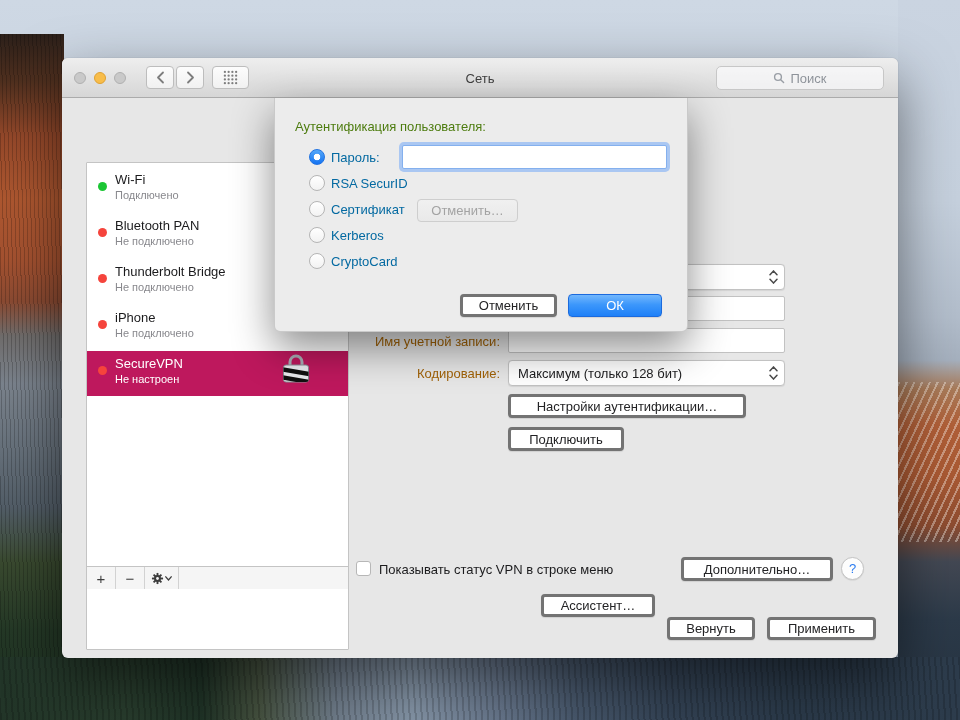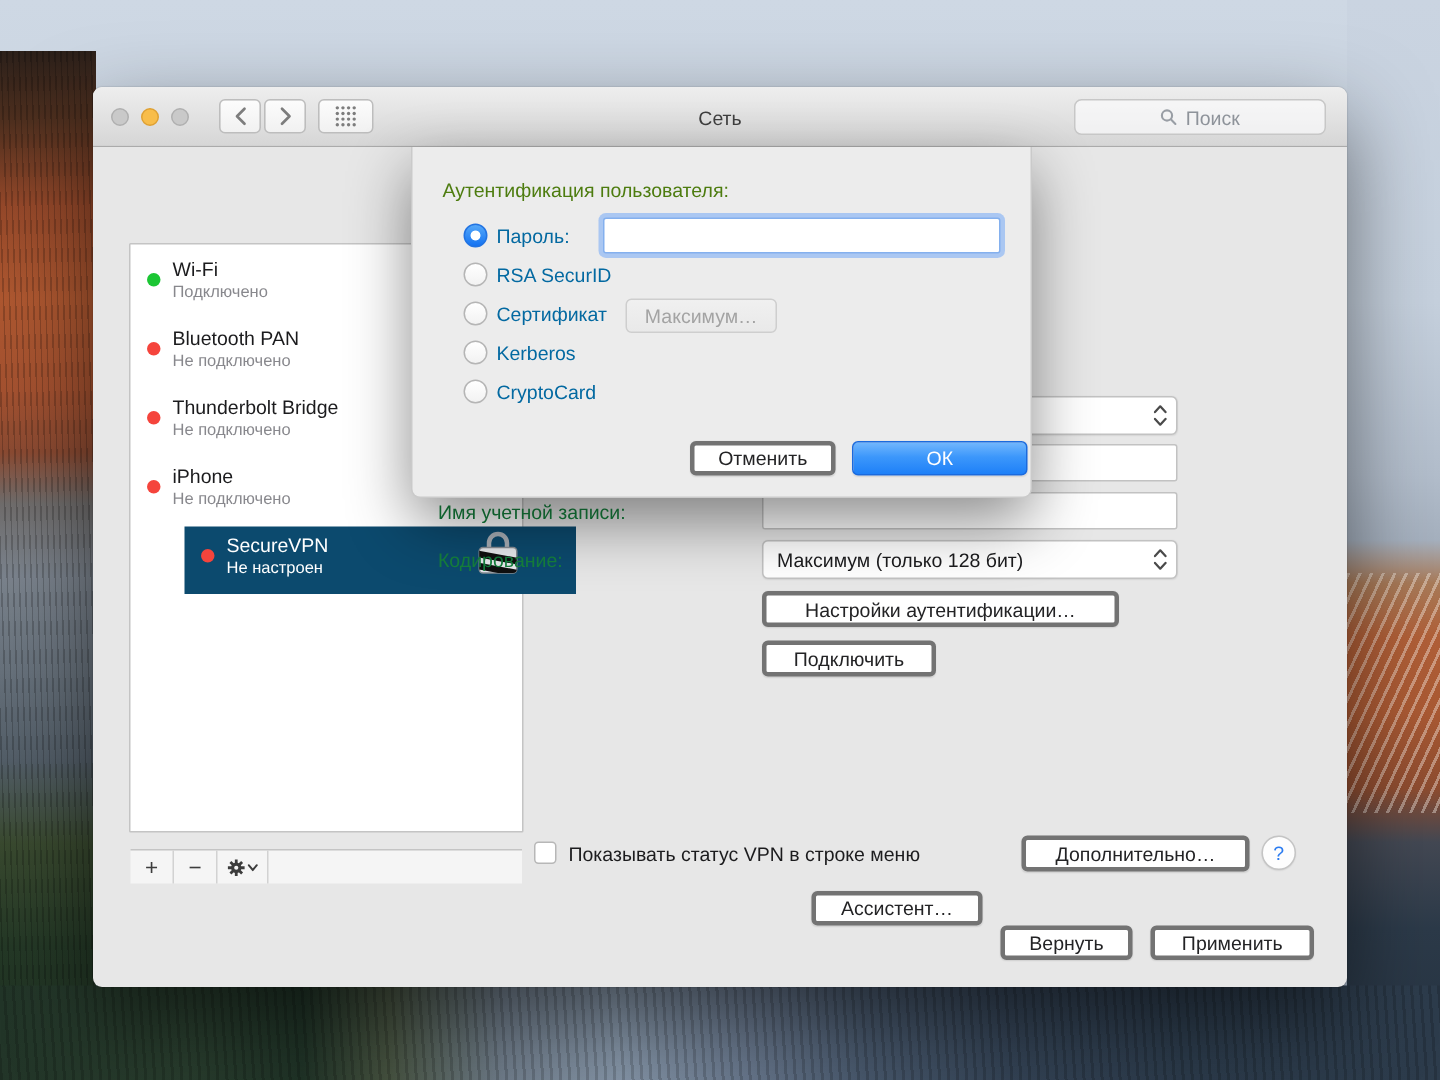--- a/index.html
+++ b/index.html
@@ -28,42 +28,42 @@
   .tl{position:absolute;top:14px;width:12px;height:12px;border-radius:50%;box-sizing:border-box;}
   .tl-close,.tl-zoom{background:#c9c9c9;border:1px solid #b0b0b0;}
   .tl-min{background:#f8bd4a;border:1px solid #dfa133;}
   .navbtn{position:absolute;top:8px;height:23px;border:1px solid #bdbdbd;border-radius:4px;
     background:linear-gradient(#fcfcfc,#f1f1f1);display:flex;align-items:center;justify-content:center;box-sizing:border-box;}
   .win-title{position:absolute;left:0;right:0;top:13px;text-align:center;font-size:13px;color:#3f3f3f;}
   .searchbox{position:absolute;right:14px;top:8px;width:168px;height:24px;border-radius:5px;
     background:rgba(253,254,255,.62);border:1px solid #c7c7c7;box-sizing:border-box;
     display:flex;align-items:center;justify-content:center;gap:5px;color:#8e939a;font-size:13px;}
   
-  .sidebar{position:absolute;left:24px;top:104px;width:263px;height:393px;background:#fff;
+  .sidebar{position:absolute;left:24px;top:104px;width:263px;height:488px;background:#fff;
     border:1px solid #c4c4c4;box-sizing:border-box;border-radius:1px;padding-left:45px;}
   .srow{position:absolute;left:0;width:100%;height:45px;}
   .srow .dot{position:absolute;left:11px;top:15px;width:9px;height:9px;border-radius:50%;}
   .dot-green{background:#1bc634;}
   .dot-red{background:#f5443c;}
   .srow .nm{position:absolute;left:28px;top:5px;font-size:13px;color:#1b1b1d;}
   .srow .st{position:absolute;left:28px;top:22px;font-size:11px;color:#88888d;}
-  .srow.sel{background:#0c4a6e;margin-left:36px;}
+  .srow.sel{background:#be185d;}
   .srow.sel .nm,.srow.sel .st{color:#fff;}
   .sb-foot{position:absolute;left:0;top:403px;width:100%;height:23px;background:#f5f5f5;
     border-top:1px solid #c4c4c4;box-sizing:border-box;display:flex;}
   .sb-btn{width:29px;height:100%;border-right:1px solid #d2d2d2;display:flex;align-items:center;justify-content:center;
     font-size:15px;color:#3d3d3d;box-sizing:border-box;gap:1px;}
   .lockicon{position:absolute;right:38px;top:-2px;}
   
   .tfield{position:absolute;background:#fff;border:1px solid #c2c2c2;border-radius:2px;box-sizing:border-box;}
   .popup{position:absolute;background:#fff;border:1px solid #c2c2c2;border-radius:4px;box-sizing:border-box;
     display:flex;align-items:center;font-size:13px;color:#1c1c1e;padding:0 22px 0 9px;
     box-shadow:0 .5px 1px rgba(0,0,0,.08);}
   .popup .chev{position:absolute;right:6px;top:50%;transform:translateY(-50%);display:flex;}
-  .flabel{position:absolute;font-size:13px;color:#15803d;text-align:left;}
+  .flabel{position:absolute;font-size:13px;color:#a16207;text-align:right;}
   .btn{position:absolute;background:#fff;border:3px solid #737373;border-radius:4px;box-sizing:border-box;
     display:flex;align-items:center;justify-content:center;font-size:13px;color:#232325;
     box-shadow:0 .5px 1px rgba(0,0,0,.10);}
   .btn-blue{background:linear-gradient(180deg,#72b7fd,#3c97fb 46%,#1e80f8);border:1px solid #1b6add;color:#fff;}
   .btn-disabled{background:linear-gradient(#f0f0f0,#e9e9e9);border:1px solid #cecece;color:#a3a3a3;box-shadow:none;}
   .checkbox{position:absolute;width:15px;height:15px;background:#fff;border:1px solid #b7b7b7;border-radius:3px;box-sizing:border-box;}
   .cbx-label{position:absolute;font-size:13px;color:#1c1c1e;}
   .helpbtn{position:absolute;width:23px;height:23px;border-radius:50%;background:#fdfdfd;border:1px solid #c4c4c4;
     box-sizing:border-box;display:flex;align-items:center;justify-content:center;font-size:13px;color:#2a7bf0;
     box-shadow:0 .5px 1px rgba(0,0,0,.10);}
@@ -264,25 +264,25 @@
 
     <div class="radio sel" style="top:51px;"></div>
     <div class="rlabel" style="top:52px;">Пароль:</div>
     <input class="pwinput" type="password" value="" style="">
 
     <div class="radio" style="top:77px;"></div>
     <div class="rlabel" style="top:78px;">RSA SecurID</div>
 
     <div class="radio" style="top:103px;"></div>
     <div class="rlabel" style="top:104px;">Сертификат</div>
-    <div class="btn btn-disabled" style="left:142px;top:101px;width:101px;height:23px;">Максимум…</div>
+    <div class="btn btn-disabled" style="left:142px;top:101px;width:101px;height:23px;">Отменить…</div>
 
     <div class="radio" style="top:129px;"></div>
     <div class="rlabel" style="top:130px;">Kerberos</div>
 
     <div class="radio" style="top:155px;"></div>
     <div class="rlabel" style="top:156px;">CryptoCard</div>
 
     <div class="btn" style="left:185px;top:196px;width:97px;height:23px;">Отменить</div>
-    <div class="btn btn-blue" style="left:293px;top:196px;width:117px;height:23px;">ОК</div>
+    <div class="btn btn-blue" style="left:293px;top:196px;width:94px;height:23px;">ОК</div>
   </div>
 
 </div>
 
 </body></html>

